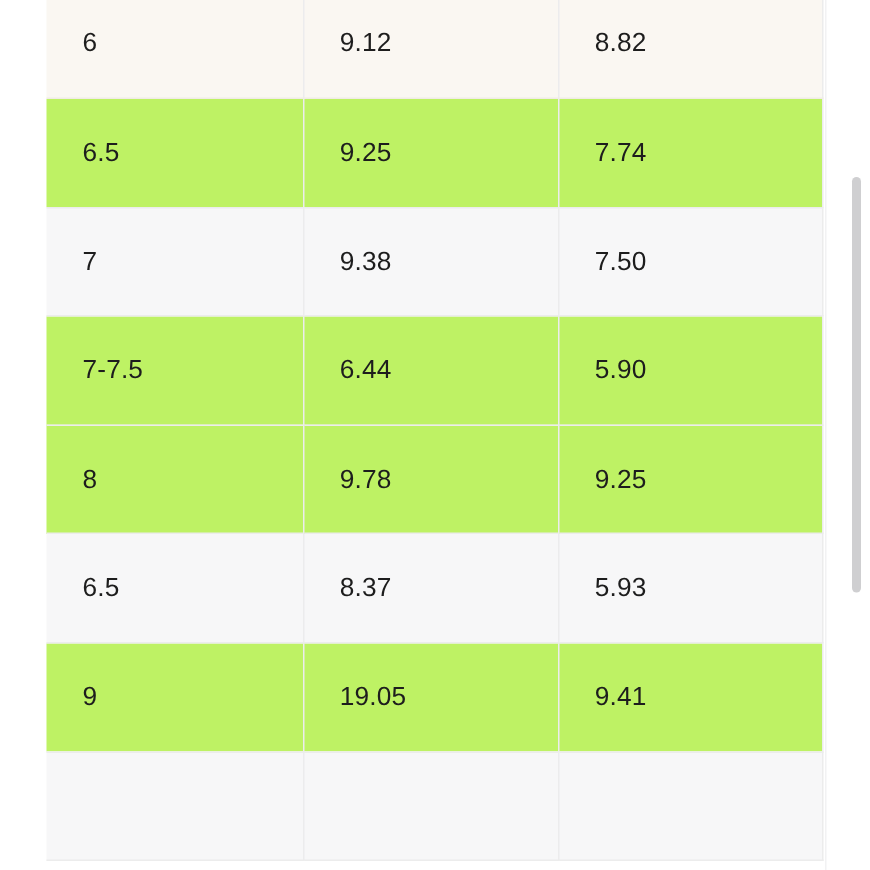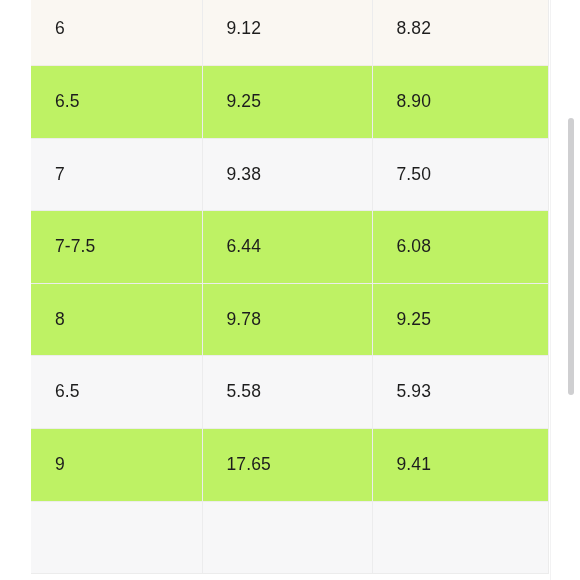--- a/index.html
+++ b/index.html
@@ -108,51 +108,51 @@
 
       <tr class="tint-cream">
         <td>6</td>
         <td>9.12</td>
         <td>8.82</td>
       </tr>
 
       <tr class="tint-white">
         <td>6.5</td>
         <td>9.25</td>
-        <td>8.90</td>
+        <td>7.74</td>
       </tr>
 
       <tr class="tint-gray">
         <td>7</td>
         <td>9.38</td>
         <td>7.50</td>
       </tr>
 
       <tr class="tint-white">
         <td>7-7.5</td>
         <td>6.44</td>
-        <td>6.08</td>
+        <td>5.90</td>
       </tr>
 
 
       <tr class="tint-white">
         <td>8</td>
         <td>9.78</td>
         <td>9.25</td>
       </tr>
 
       <tr class="tint-gray">
         <td>6.5</td>
-        <td>5.58</td>
+        <td>8.37</td>
         <td>5.93</td>
       </tr>
 
       <tr class="tint-white">
         <td>9</td>
-        <td>17.65</td>
+        <td>19.05</td>
         <td>9.41</td>
       </tr>
 
       <tr class="tint-gray">
         <td></td>
         <td></td>
         <td></td>
       </tr>
 
     </tbody>

